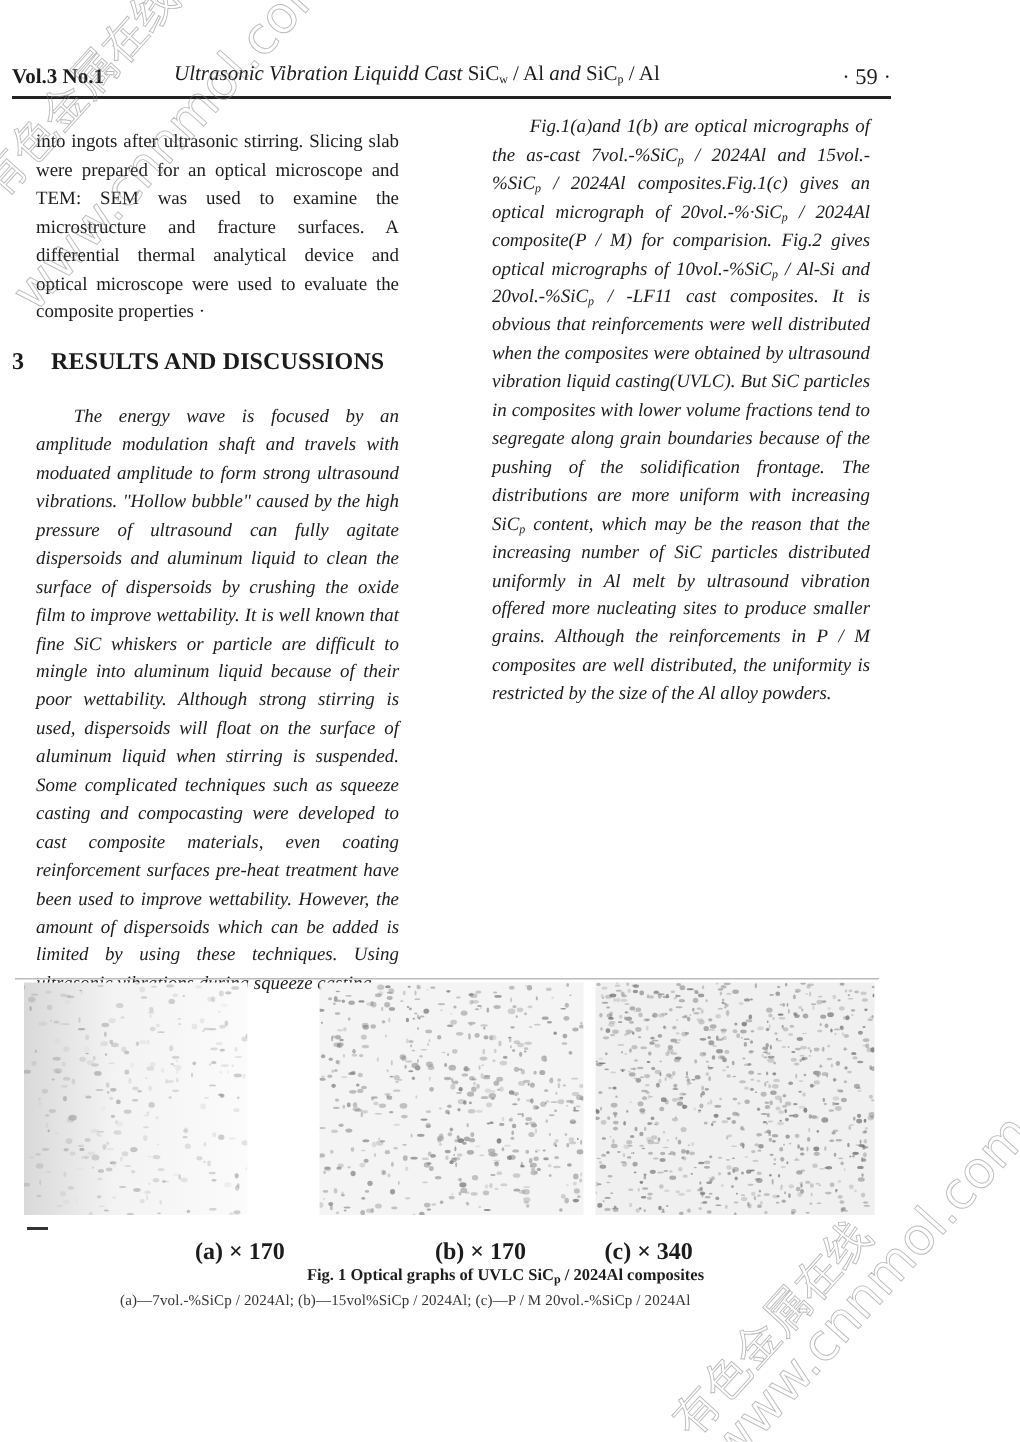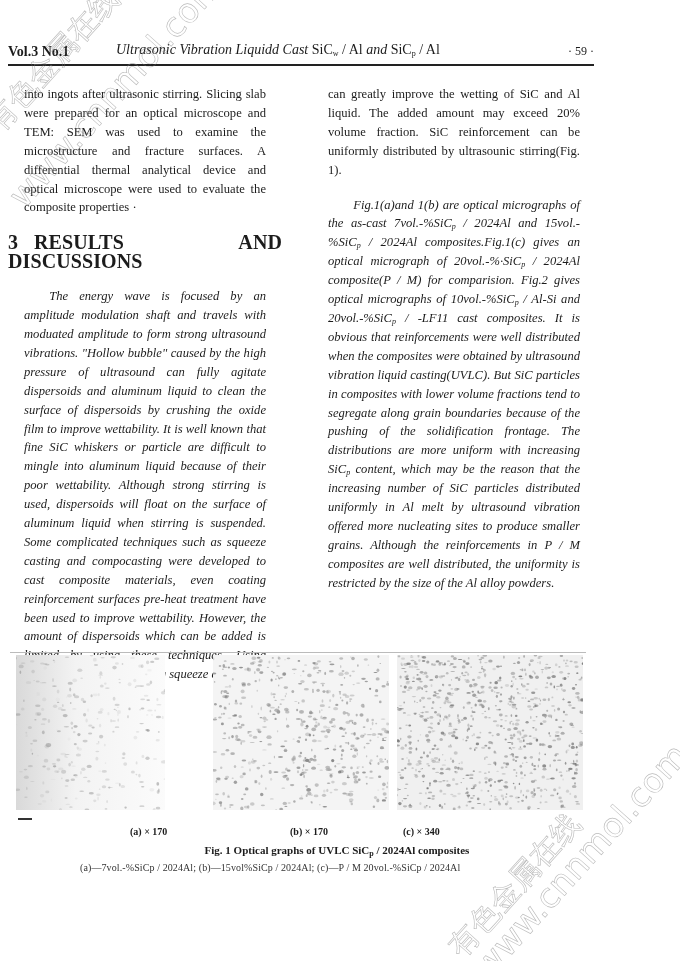--- a/index.html
+++ b/index.html
@@ -2,40 +2,40 @@
 <html><head>
 <meta charset="utf-8">
 <style>
   html, body { margin: 0; padding: 0; background: #ffffff; }
   body { width: 680px; height: 961px; position: relative; overflow: hidden;
          font-family: "Liberation Serif", "DejaVu Serif", serif; color: #1c1c1c; }
   .header { position: absolute; left: 8px; top: 40px; width: 586px; height: 20px; }
   .hdr-vol { position: absolute; left: 0; top: 4px; font-size: 14px; font-weight: bold; }
   .hdr-title { position: absolute; left: 108px; top: 2px; font-size: 14px; white-space: nowrap; }
   .hdr-title i { font-style: italic; }
-  .hdr-page { position: absolute; right: 0; top: 4px; font-size: 12px; }
+  .hdr-page { position: absolute; right: 0; top: 4px; font-size: 15px; }
   .hdr-rule { position: absolute; left: 8px; top: 64px; width: 586px; height: 2px; background: #222; }
   .col { position: absolute; top: 69px; font-size: 12.6px; line-height: 18.9px; text-align: justify; }
   .col-left { left: 8px; width: 274px; }
   .col-right { left: 312px; width: 284px; }
   .col p { margin: 16px; }
   .col .indent { text-indent: 2em; font-style: italic; }
   .col .last { text-align-last: left; }
-  .sec-head { font-size: 20px; font-weight: bold; letter-spacing: 0.1px; margin: 6px 0 7px 0 !important; }
+  .sec-head { font-size: 16px; font-weight: bold; letter-spacing: 0.1px; margin: 6px 0 7px 0 !important; }
   .sec-head .num { display: inline-block; width: 26px; }
   sub { font-size: 8px; vertical-align: -2px; line-height: 0; }
   .fig-rule { position: absolute; left: 10px; top: 652px; width: 442px; height: 1px; background: #bbb; }
   .fig-rule2 { position: absolute; left: 452px; top: 652px; width: 134px; height: 1px; background: #bbb; }
   .micro { position: absolute; top: 655px; height: 155px; overflow: hidden; }
   .micro-a { left: 16px; width: 149px; background: linear-gradient(90deg, #d9d9d9 0%, #f3f3f3 40%, #fbfbfb 100%); }
   .micro-b { left: 213px; width: 176px; background: #f4f4f4; }
   .micro-c { left: 397px; width: 186px; background: #f0f0f0; }
   .micro svg { width: 100%; height: 100%; display: block; }
   .scale-bar { position: absolute; left: 18px; top: 818px; width: 14px; height: 2px; background: #333; }
-  .fig-labels { position: absolute; top: 826px; font-size: 10px; font-weight: bold; white-space: nowrap; }
+  .fig-labels { position: absolute; top: 826px; font-size: 16px; font-weight: bold; white-space: nowrap; }
   .fl-a { left: 130px; } .fl-b { left: 290px; text-align: right; } .fl-c { left: 403px; }
   .fig-caption { position: absolute; left: 0; width: 674px; top: 844px; text-align: center;
                  font-size: 11px; font-weight: bold; }
   .fig-sub { position: absolute; left: 80px; top: 862px; font-size: 10px; white-space: nowrap; color: #333; letter-spacing: 0.1px; }
   .wm { position: absolute; color: rgba(120,120,120,0.45); font-family: "DejaVu Sans", sans-serif;
         white-space: nowrap; pointer-events: none; transform-origin: left bottom; }
   .wm-cn { font-size: 30px; font-weight: 200; -webkit-text-stroke: 0.6px rgba(130,130,130,0.55); color: transparent; }
   .wm-url { font-size: 34px; -webkit-text-stroke: 0.6px rgba(130,130,130,0.55); color: transparent; }
   .wm1 { left: 8px; top: 100px; transform: rotate(-48deg); }
   .wm2 { left: 30px; top: 175px; transform: rotate(-48deg); }
@@ -52,21 +52,20 @@
 </div>
 <div class="hdr-rule"></div>
 
 <div class="col col-left">
   <p class="last">into ingots after ultrasonic stirring. Slicing slab were prepared for an optical microscope and TEM: SEM was used to examine the microstructure and fracture surfaces. A differential thermal analytical device and optical microscope were used to evaluate the composite properties  ·</p>
   <p class="sec-head"><span class="num">3</span><span>RESULTS AND DISCUSSIONS</span></p>
   <p class="indent">The energy wave is focused by an amplitude modulation shaft and travels with moduated amplitude to form strong ultrasound vibrations. "Hollow bubble" caused by the high pressure of ultrasound can fully agitate dispersoids and aluminum liquid to clean the surface of dispersoids by crushing the oxide film to improve wettability. It is well known that fine SiC whiskers or particle are difficult to mingle into aluminum liquid because of their poor wettability. Although strong stirring is used, dispersoids will float on the surface of aluminum liquid when stirring is suspended. Some complicated techniques such as squeeze casting and compocasting were developed to cast composite materials, even coating reinforcement surfaces pre-heat treatment have been used to improve wettability. However, the amount of dispersoids which can be added is limited by using these techniques. Using ultrasonic vibrations during squeeze casting</p>
 </div>
 
 <div class="col col-right">
-  <p class="last">can greatly improve the wetting of SiC and Al liquid. The added amount may exceed 20% volume fraction. SiC reinforcement can be uniformly distributed by ultrasounic stirring(Fig. 1).</p>
   <p class="indent" style="margin-top:6px"><span>Fig.1(a)and 1(b) are optical micrographs of the as-cast 7vol.-%SiC</span><sub>p</sub><span> / 2024Al and 15vol.-%SiC</span><sub>p</sub><span> / 2024Al   composites.Fig.1(c) gives an optical micrograph of 20vol.-%·SiC</span><sub>p</sub><span> / 2024Al composite(P / M) for comparision. Fig.2 gives optical micrographs of 10vol.-%SiC</span><sub>p</sub><span> / Al-Si and 20vol.-%SiC</span><sub>p</sub><span> / -LF11 cast composites. It is obvious that reinforcements were well distributed when the composites were obtained by ultrasound vibration liquid casting(UVLC). But SiC particles in composites with lower volume fractions tend to segregate along grain boundaries because of the pushing of the solidification frontage. The distributions are more uniform with increasing SiC</span><sub>p</sub><span> content, which may be the reason that the increasing number of SiC particles distributed uniformly in Al melt by ultrasound vibration offered more nucleating sites to produce smaller grains. Although the reinforcements in P / M composites are well distributed, the uniformity is restricted by the size of the Al alloy powders.</span></p>
 </div>
 
 <div class="fig-rule"></div>
 <div class="fig-rule2"></div>
 <div class="micro micro-a">
     <svg id="svg-a" viewBox="0 0 149 155" preserveAspectRatio="none">
       <ellipse cx="0.0" cy="69.3" rx="1.3" ry="0.6" fill="rgb(210,210,210)" opacity="0.45"></ellipse>
       <ellipse cx="77.1" cy="72.5" rx="1.6" ry="0.9" fill="rgb(165,165,165)" opacity="0.61"></ellipse>
       <ellipse cx="21.0" cy="58.9" rx="1.9" ry="1.8" fill="rgb(176,176,176)" opacity="0.29"></ellipse>

